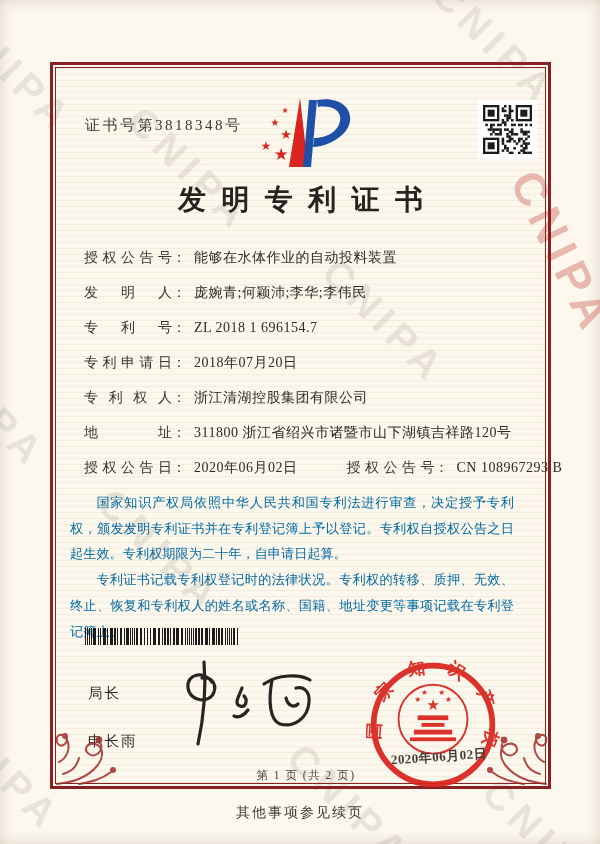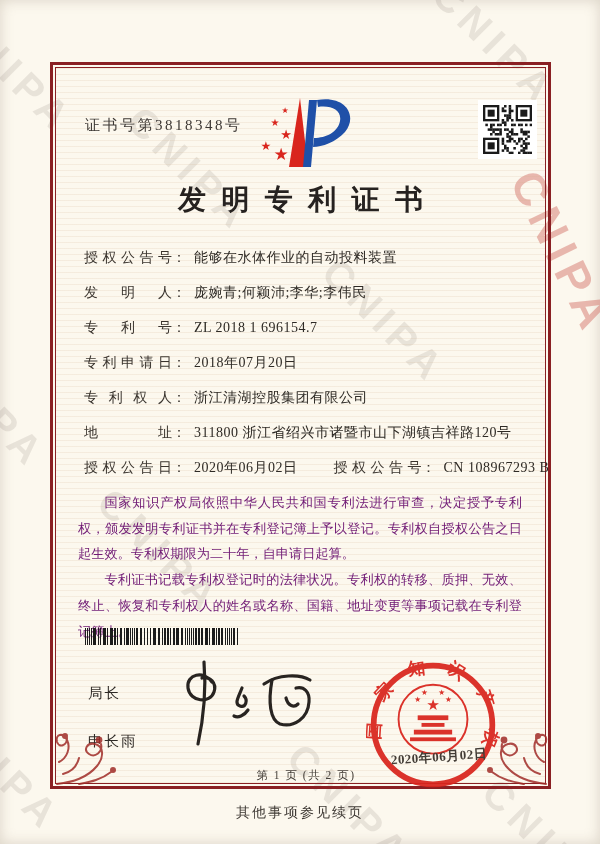--- a/index.html
+++ b/index.html
@@ -57,25 +57,25 @@
   }
 
   .fields { position:absolute; left:84px; top:247px; width:440px; }
   .frow { line-height:21px; margin-bottom:14px; white-space:nowrap; font-size:14px; }
   .flabel {
     display:inline-block; width:88px; vertical-align:bottom;
     text-align:justify; text-align-last:justify; color:#3a342e;
   }
   .colon { margin-right:8px; }
   .fval { color:#2e2a25; letter-spacing:0.5px; }
-  .grant2 { margin-left:36px; }
+  .grant2 { margin-left:49px; }
 
   .legal {
-    position:absolute; left:78px; top:490px; width:444px;
-    font-size:13.2px; line-height:1.95; color:#701a75;
+    position:absolute; left:70px; top:490px; width:444px;
+    font-size:13.2px; line-height:1.95; color:#0369a1;
     text-align:justify;
   }
   .legal p { text-indent:2em; }
 
   .barcode { position:absolute; left:84px; top:628px; line-height:0; }
 
   .signer { position:absolute; left:88px; top:684px; font-size:14.5px; letter-spacing:2px; color:#2f2a26; }
   .signer div { margin-bottom:29px; }
   .signature { position:absolute; left:168px; top:658px; }
 

